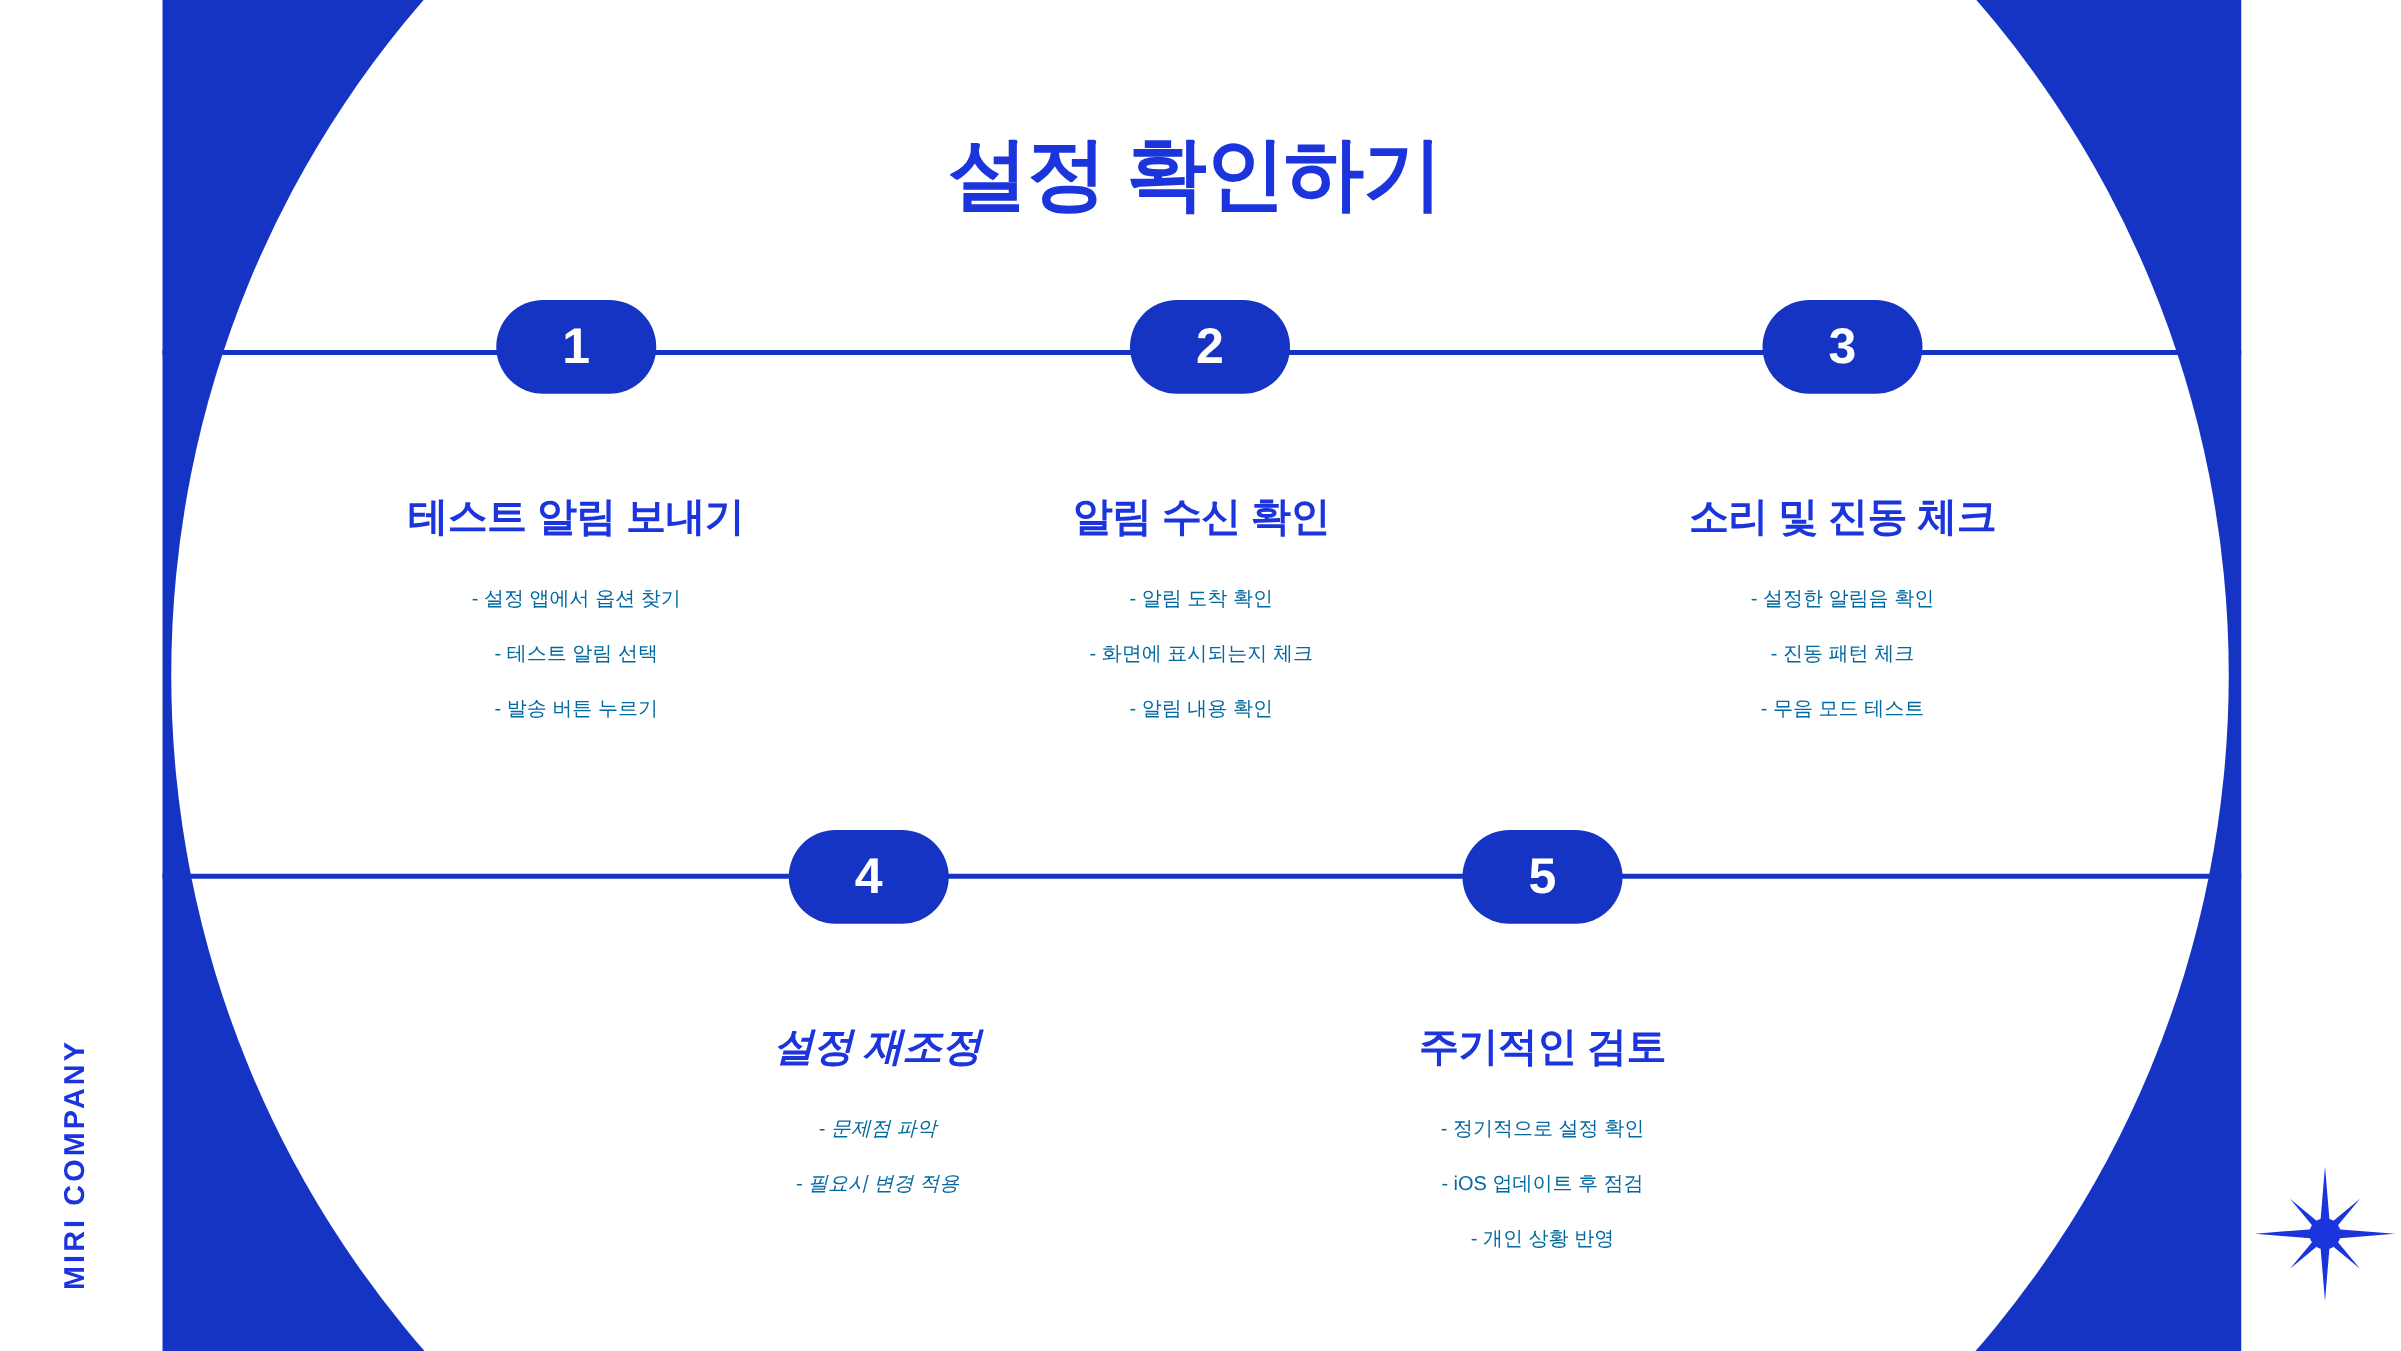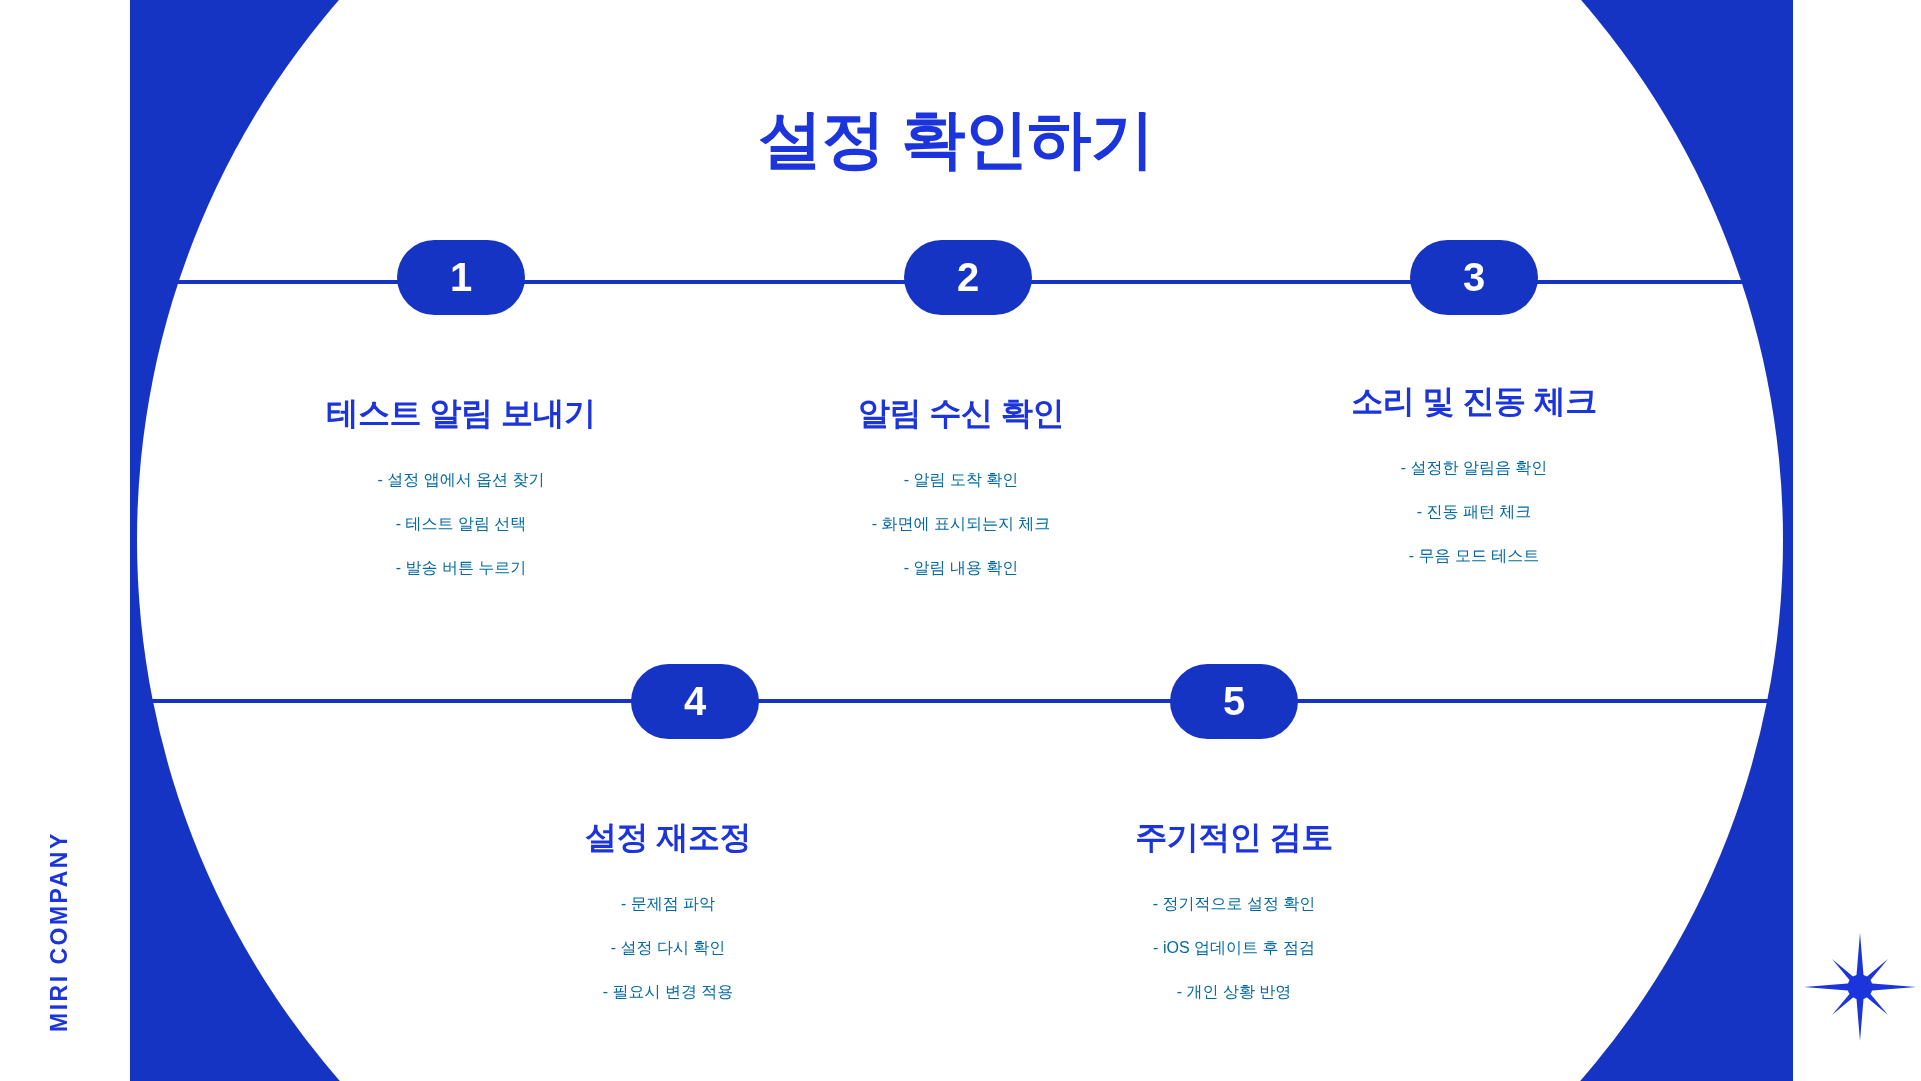--- a/index.html
+++ b/index.html
@@ -28,22 +28,22 @@
   .pill.p3{left:1410px;top:240px;}
   .pill.p4{left:631px;top:664px;}
   .pill.p5{left:1170px;top:664px;}
 
   
   .col{position:absolute;width:420px;text-align:center;z-index:5;}
   .col h3{margin:0 0 22px 0;font-size:32px;font-weight:800;color:var(--text-blue);letter-spacing:-0.5px;}
   .col .item{font-size:16px;line-height:44px;color:#0369a1;font-weight:400;}
   .col.c1{left:251px;top:392px;text-align:center;}
   .col.c2{left:751px;top:392px;}
-  .col.c3{left:1264px;top:380px;}
-  .col.c4{left:458px;top:816px;}
+  .col.c3{left:1264px;top:392px;}
+  .col.c4{left:492px;top:816px;font-style:italic;}
   .col.c5{left:1024px;top:816px;}
 
   
   .brand{position:absolute;left:46px;top:1032px;transform:rotate(-90deg);transform-origin:0 0;
          white-space:nowrap;font-size:23px;font-weight:700;letter-spacing:2.5px;
          color:var(--text-blue);z-index:5;}
 
   
   .sparkle{position:absolute;left:1800px;top:927px;width:120px;height:120px;z-index:5;}
 </style>
@@ -83,21 +83,20 @@
   <div class="col c3">
     <h3>소리 및 진동 체크</h3>
     <div class="item">- 설정한 알림음 확인</div>
     <div class="item">- 진동 패턴 체크</div>
     <div class="item">- 무음 모드 테스트</div>
   </div>
 
   <div class="col c4">
     <h3>설정 재조정</h3>
     <div class="item">- 문제점 파악</div>
-    <div class="item">- 설정 다시 확인</div>
     <div class="item">- 필요시 변경 적용</div>
   </div>
 
   <div class="col c5">
     <h3>주기적인 검토</h3>
     <div class="item">- 정기적으로 설정 확인</div>
     <div class="item">- iOS 업데이트 후 점검</div>
     <div class="item">- 개인 상황 반영</div>
   </div>
 

